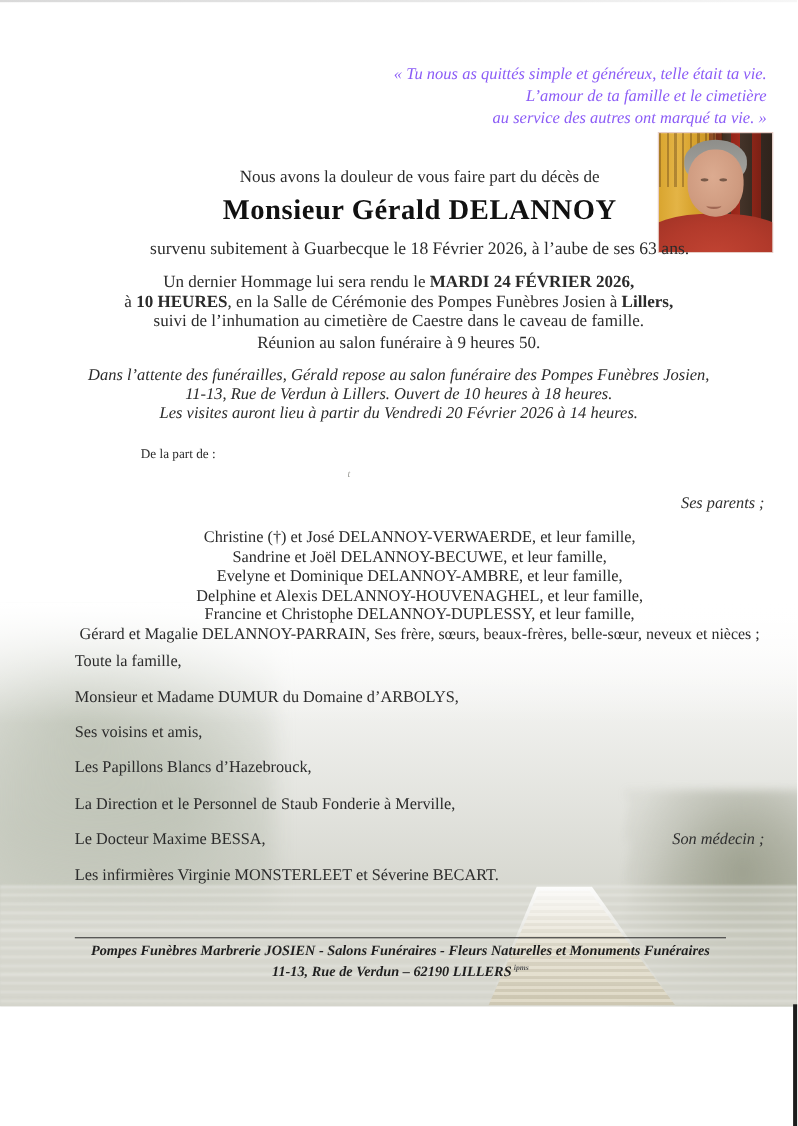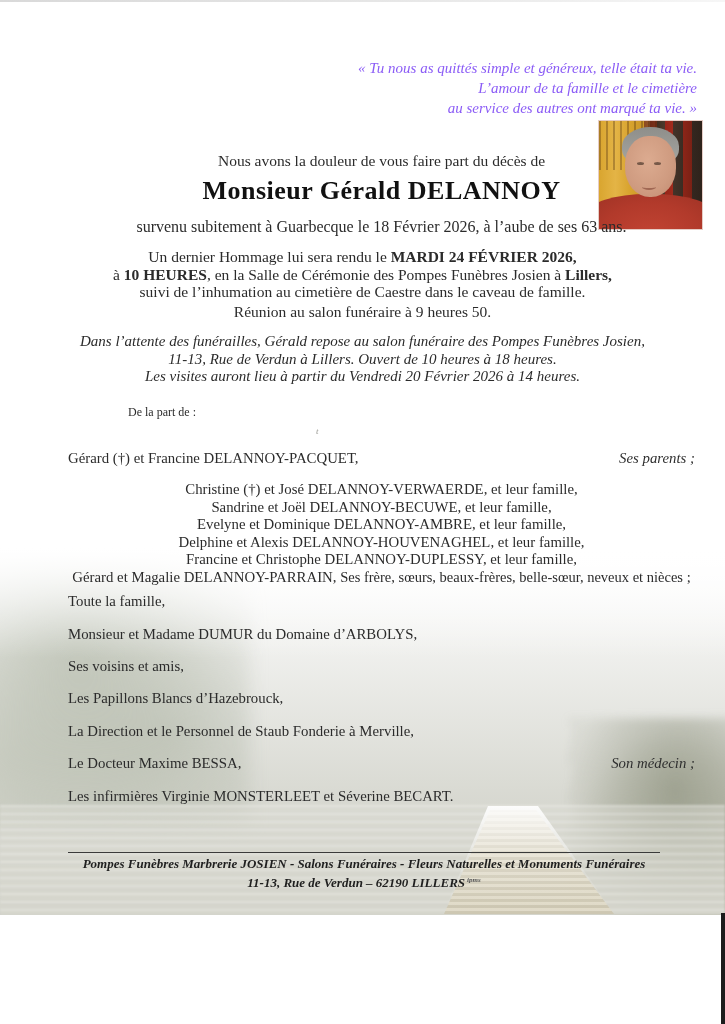--- a/index.html
+++ b/index.html
@@ -159,21 +159,20 @@
   <div class="txt repose">
     <div>Dans l’attente des funérailles, Gérald repose au salon funéraire des Pompes Funèbres Josien,</div>
     <div>11-13, Rue de Verdun à Lillers. Ouvert de 10 heures à 18 heures.</div>
     <div>Les visites auront lieu à partir du Vendredi 20 Février 2026 à 14 heures.</div>
   </div>
 
   <div class="txt from-label">De la part de :</div>
   <div class="speck">t</div>
 
   <div class="row" style="top:450px;">
-    <span>Gérard (†) et Francine DELANNOY-PACQUET,</span>
     <span class="annot">Ses parents ;</span>
   </div>
 
   <div class="txt siblings">
     <div>Christine (†) et José DELANNOY-VERWAERDE, et leur famille,</div>
     <div>Sandrine et Joël DELANNOY-BECUWE, et leur famille,</div>
     <div>Evelyne et Dominique DELANNOY-AMBRE, et leur famille,</div>
     <div>Delphine et Alexis DELANNOY-HOUVENAGHEL, et leur famille,</div>
     <div>Francine et Christophe DELANNOY-DUPLESSY, et leur famille,</div>
     <div class="last-sib">

